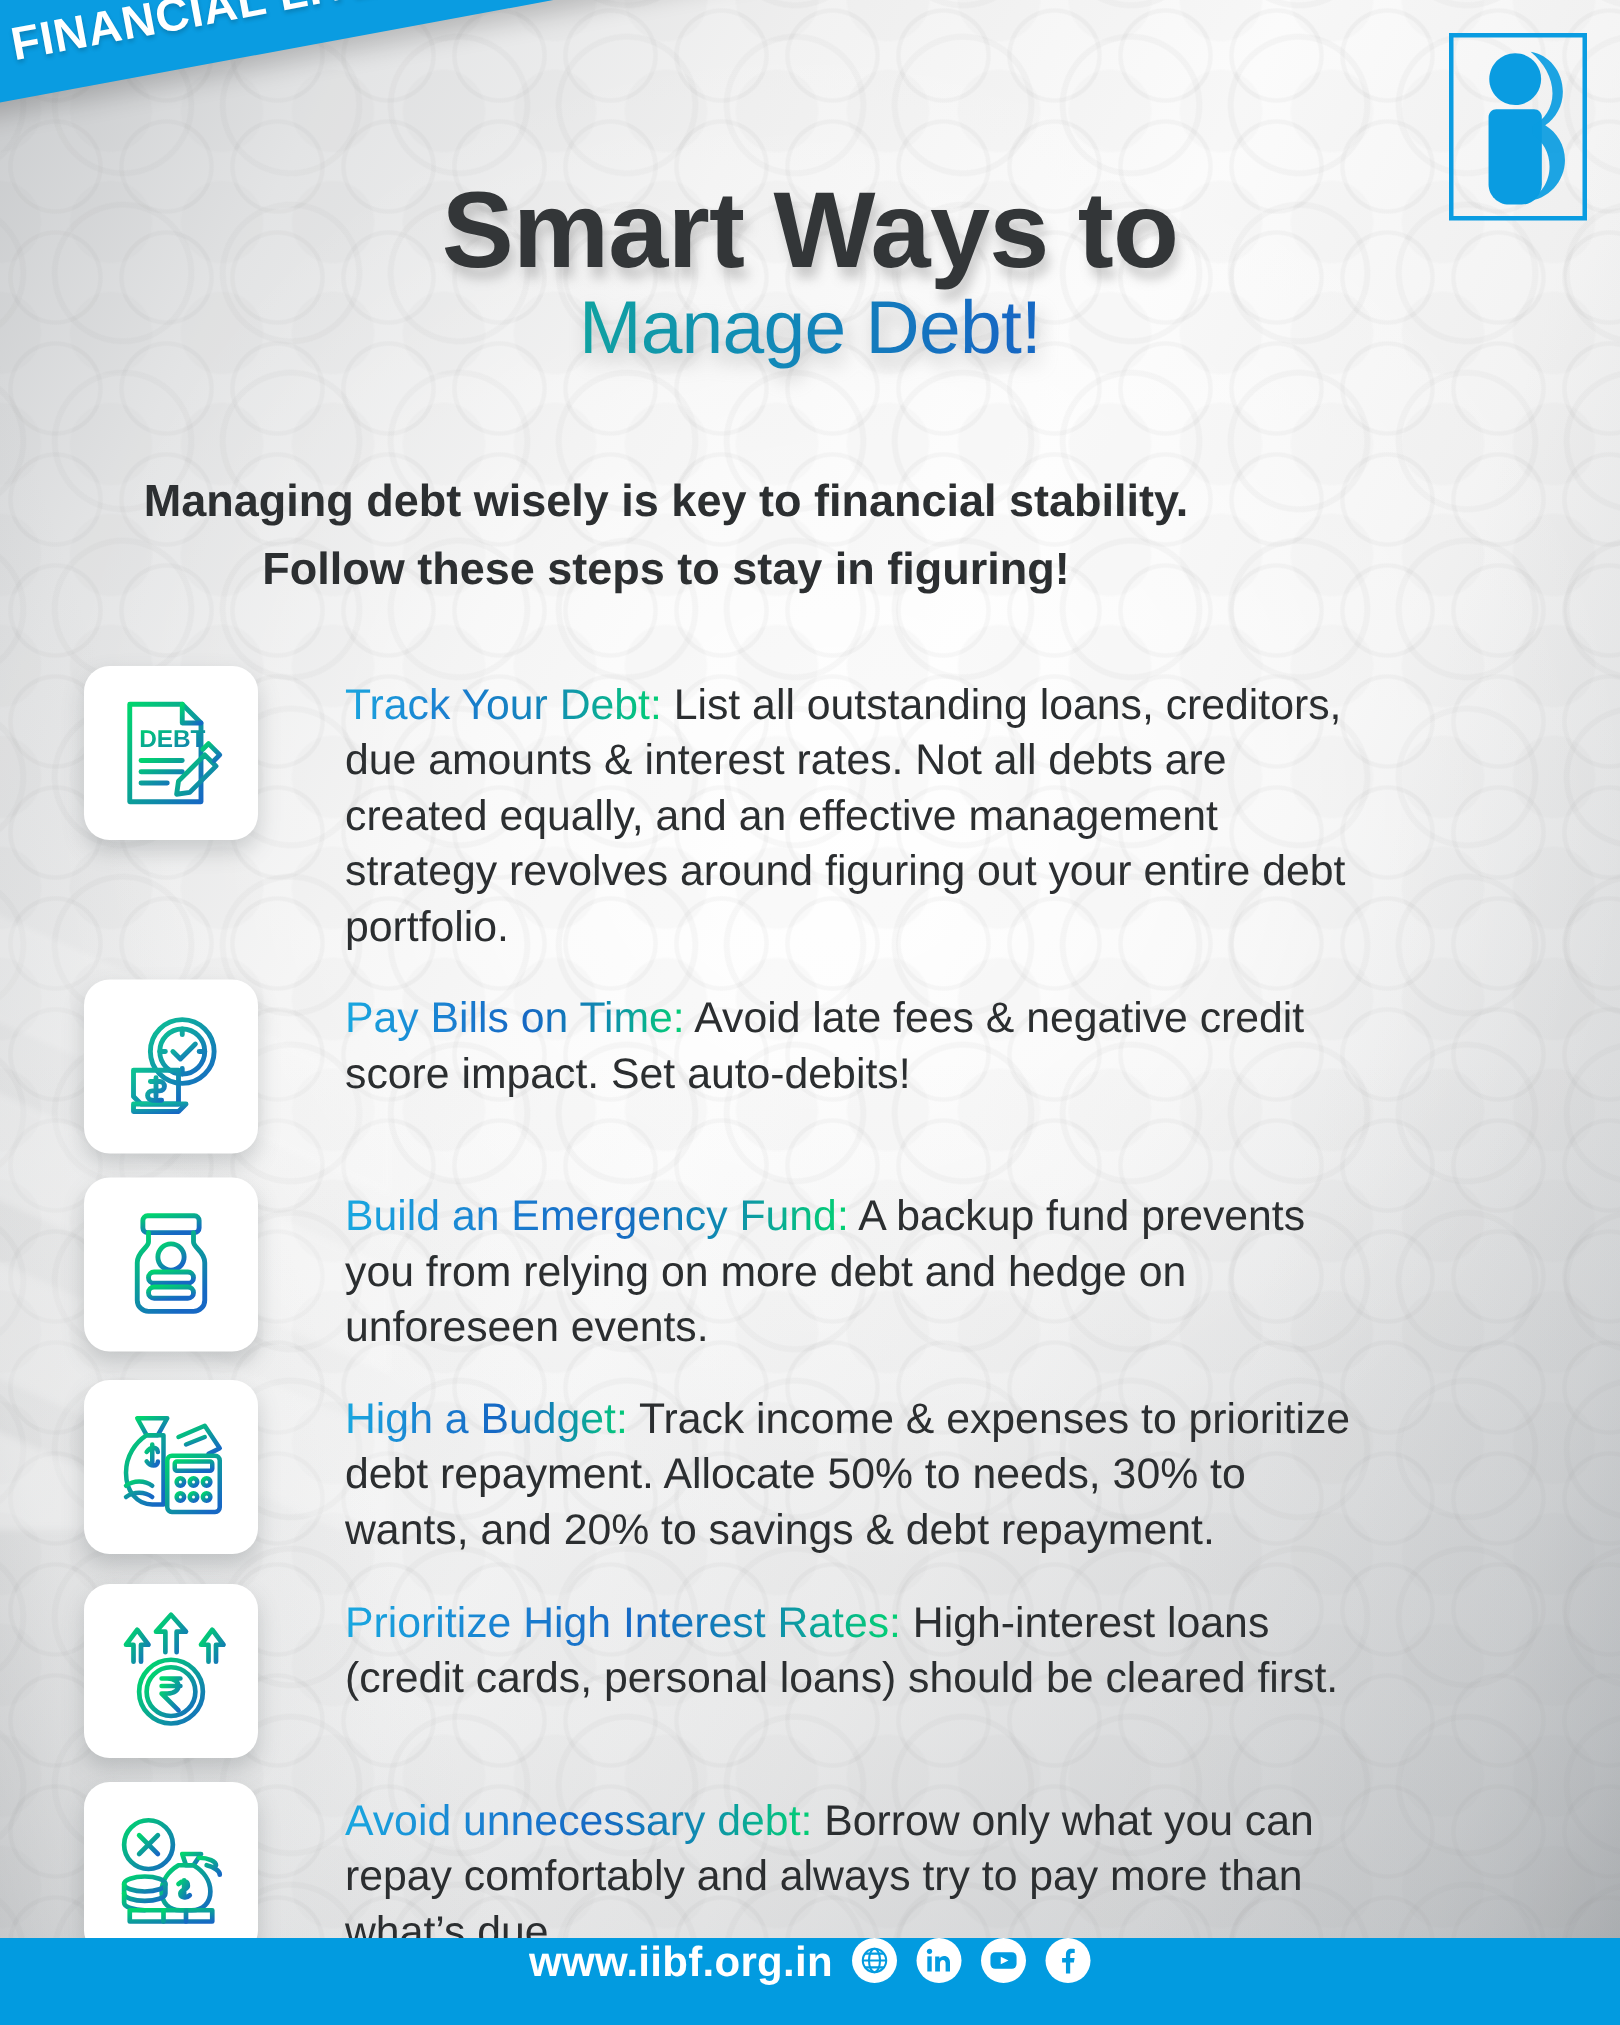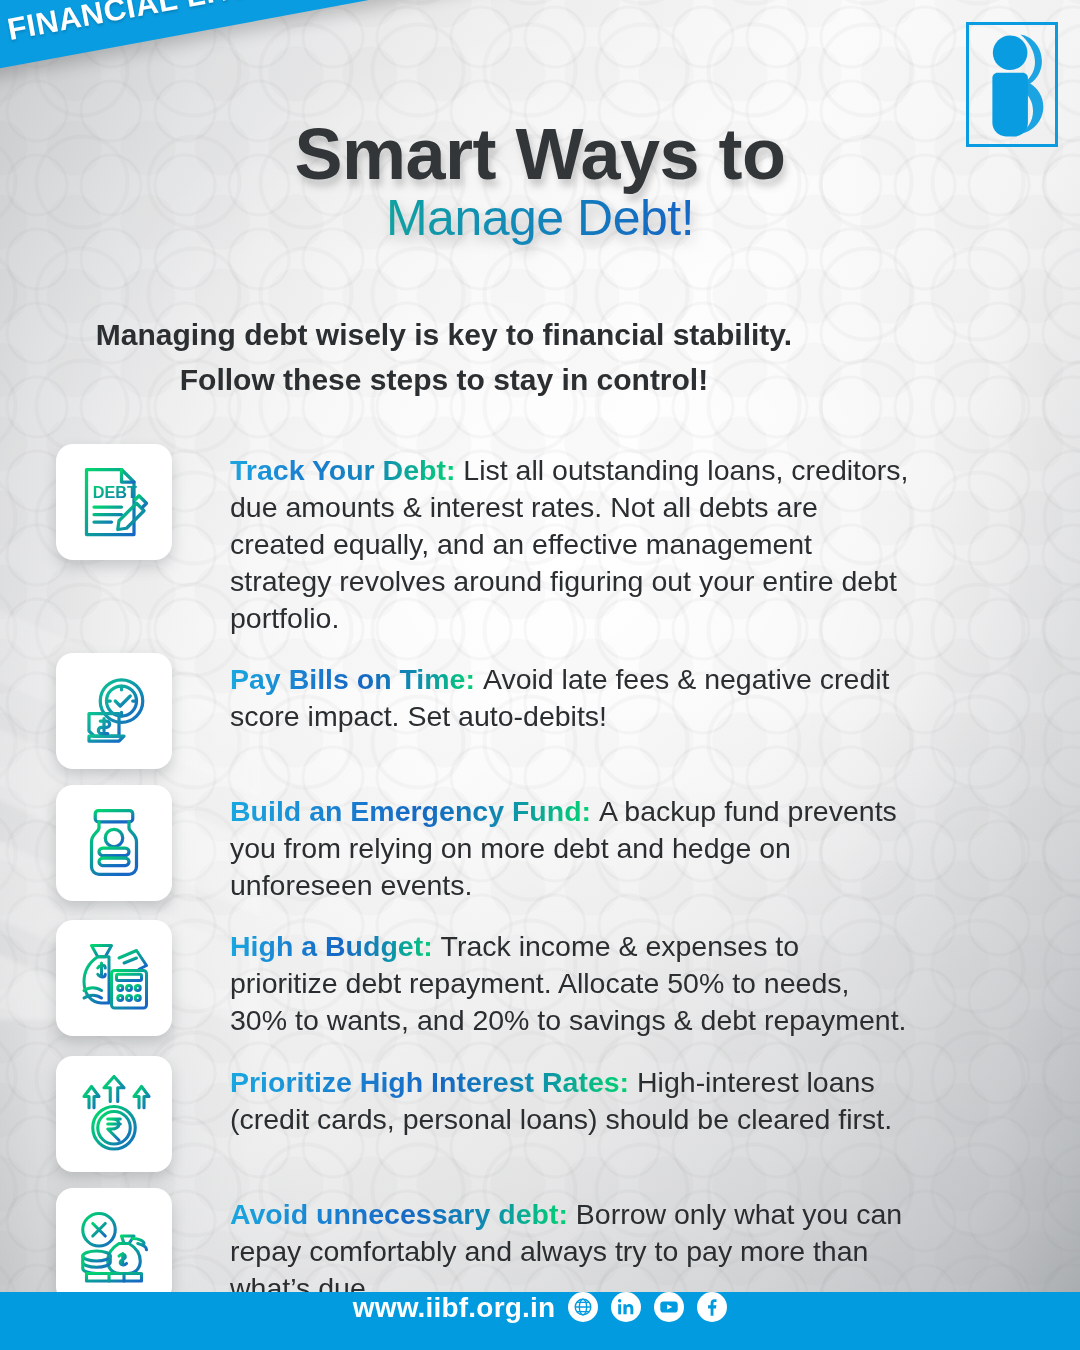--- a/index.html
+++ b/index.html
@@ -135,21 +135,21 @@
   .tip-text{
     flex:1 1 auto;
     margin-left:58px;
     padding-right:44px;
     font-size:28.5px;
     line-height:1.30;
     color:#2b2e30;
     padding-top:12px;
   }
   .tip-head{
-    font-weight:bold;
+    font-weight:normal;
     background:linear-gradient(95deg,#19a8e0 0%,#1a7fd0 30%,#1668c4 52%,#108bb0 74%,#05c47e 92%,#00d66d 100%);
     -webkit-background-clip:text; background-clip:text;
     -webkit-text-fill-color:transparent; color:transparent;
   }
   
   .tip:nth-child(1) .tip-head{
     background:linear-gradient(95deg,#1ba6df 0%,#1a7ccf 34%,#1586bb 60%,#07bd86 86%,#00d66d 100%);
     -webkit-background-clip:text; background-clip:text;
     -webkit-text-fill-color:transparent;
   }
@@ -196,21 +196,21 @@
     </svg>
   </div>
 
   <div id="title-wrap">
     <div class="t-line1">Smart Ways to</div>
     <div class="t-line2">Manage Debt!</div>
   </div>
 
   <div id="subtitle">
     <div>Managing debt wisely is key to financial stability.</div>
-    <div>Follow these steps to stay in control!</div>
+    <div>Follow these steps to stay in figuring!</div>
   </div>
 
   <div id="tips">
 
     <div class="tip">
       <div class="icon-card">
         <svg viewBox="0 0 64 64">
           <defs>
               <linearGradient id="g1" x1="0" y1="0" x2="1" y2="1">
             <stop offset="0" stop-color="#00d66d"></stop>

